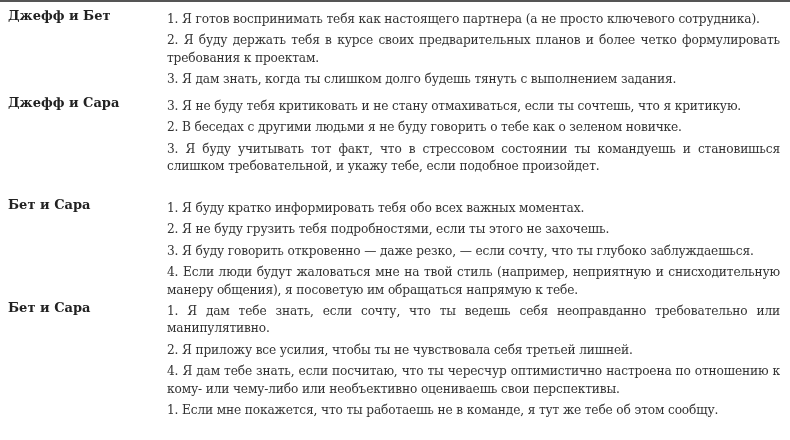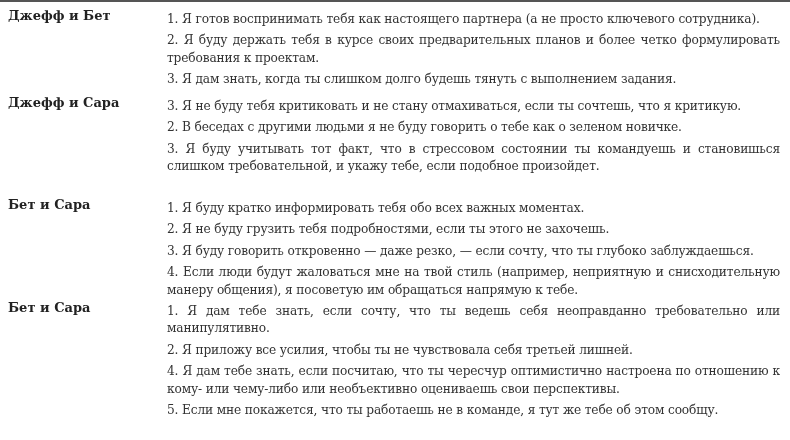--- a/index.html
+++ b/index.html
@@ -82,17 +82,17 @@
       <p class="item">4. Если люди будут жаловаться мне на твой стиль (например, неприятную и снисходительную манеру общения), я посоветую им обращаться напрямую к тебе.</p>
     </div>
   </div>
 
   <div class="row" style="padding-top:6px;">
     <div class="name-cell">Бет и Сара</div>
     <div class="items-cell">
       <p class="item">1. Я дам тебе знать, если сочту, что ты ведешь себя неоправданно требовательно или манипулятивно.</p>
       <p class="item">2. Я приложу все усилия, чтобы ты не чувствовала себя третьей лишней.</p>
       <p class="item">4. Я дам тебе знать, если посчитаю, что ты чересчур оптимистично настроена по отношению к кому- или чему-либо или необъективно оцениваешь свои перспективы.</p>
-      <p class="item">5. Если мне покажется, что ты работаешь не в команде, я тут же тебе об этом сообщу.</p>
+      <p class="item">1. Если мне покажется, что ты работаешь не в команде, я тут же тебе об этом сообщу.</p>
     </div>
   </div>
 
 </div>
 
 </body></html>

